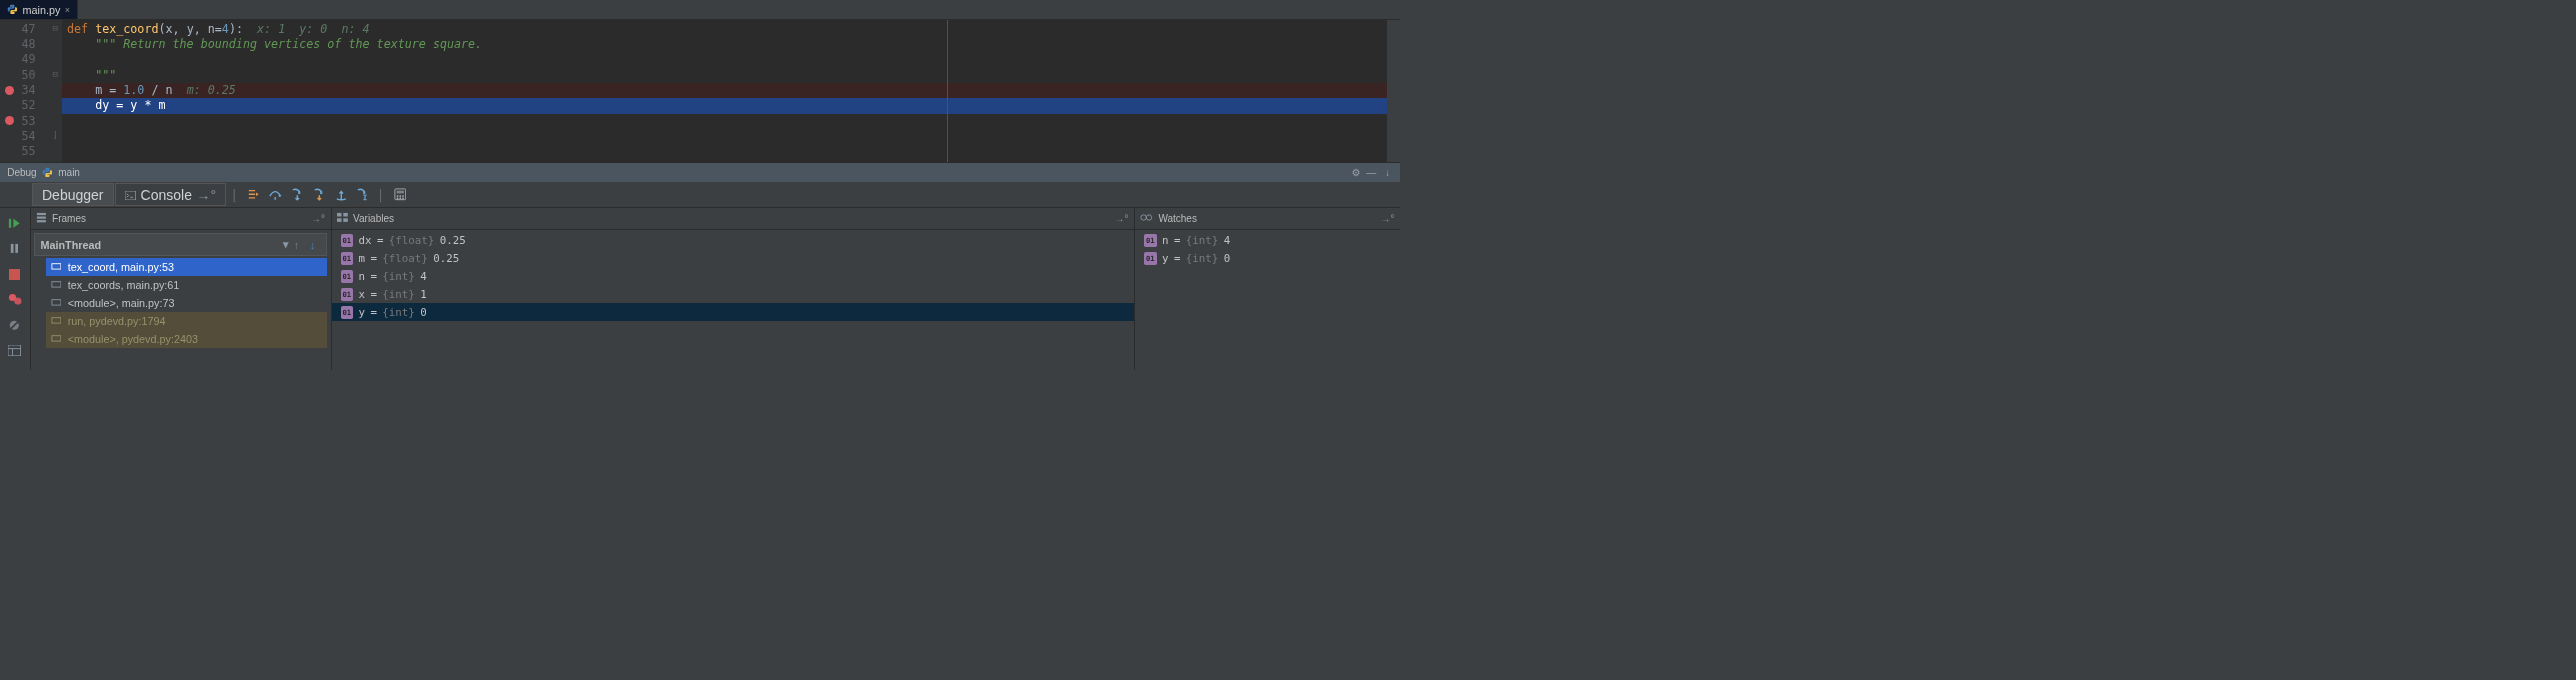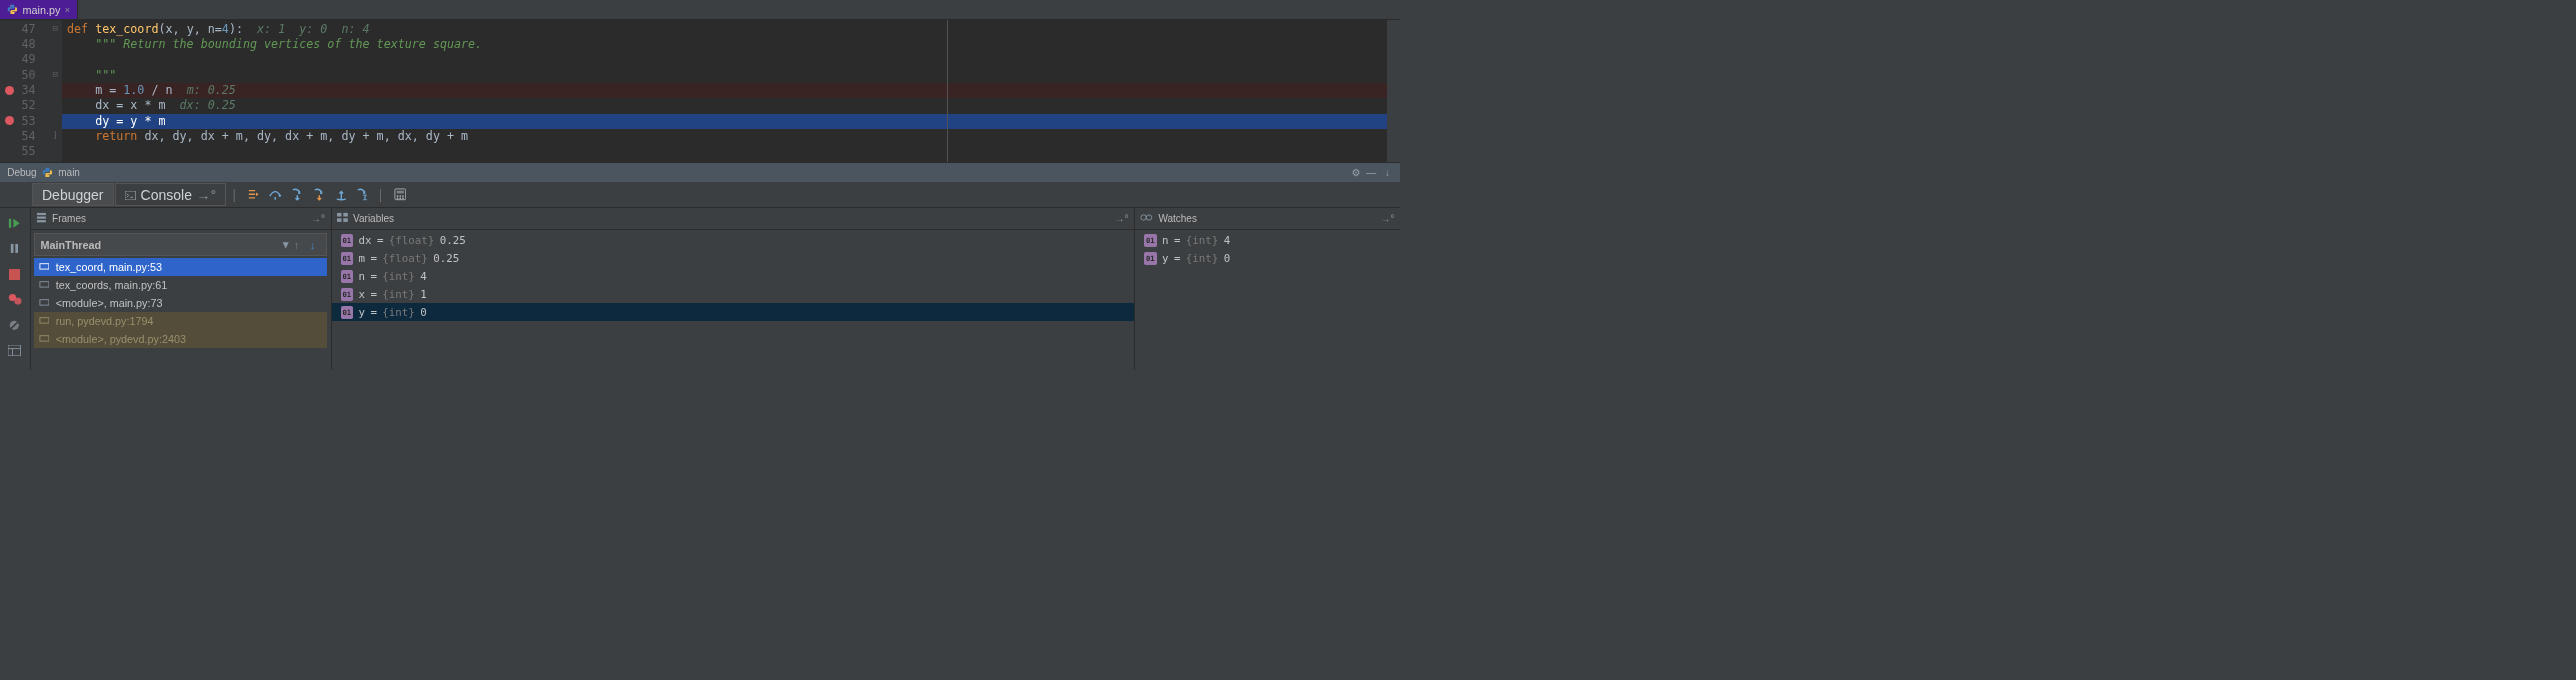--- a/index.html
+++ b/index.html
@@ -19,21 +19,21 @@
   align-items: stretch;
   height: 20px;
   background: #3c3f41;
   border-bottom: 0.9px solid #2b2b2b;
 }
 .file-tab {
   display: inline-flex;
   align-items: center;
   gap: 4.5px;
   padding: 0 7.2px;
-  background: #4c1d95;
+  background: #0f172a;
   color: #d0d0d0;
   border-right: 0.9px solid #2b2b2b;
 }
 .py-icon-small {
   width: 10.8px; height: 10.8px;
   display: inline-flex;
   align-items: center; justify-content: center;
 }
 .tab-close { color: #8e9292; font-size: 9px; }
 
@@ -173,21 +173,21 @@
   padding: 0 5.4px;
   font-weight: bold;
 }
 .thread-row .dd { margin-left:auto; color:#8895a3; }
 .thread-row .arrw { width:16px; text-align:center; }
 .arrw.down { color:#3d88d6; }
 .arrw.up { color:#7b8289; }
 .frame-list { padding: 0 3.6px; }
 .frame-item {
   height: 18px; display:flex; align-items:center; gap:5.4px;
-  padding: 0 3.6px; color:#c0c2c4;
+  padding: 0 3.6px; color:#c0c2c4;margin-left:12px;
 }
 .frame-item.selected { background:#2f65ca; color:#fff; }
 .frame-item.lib { background:#544d3a; color:#97916c; }
 .frame-icon { width:12.6px; height:12.6px; display:inline-flex; align-items:center; justify-content:center; }
 
 .vars-panel { flex:1; border-right:0.9px solid #2b2b2b; }
 .var-list { padding: 1.8px 0; }
 .var-row { height: 18px; display:flex; align-items:center; gap:5.4px; padding: 0 9px; color:#c0c2c4; font-family:"Consolas","Menlo",monospace; font-size:10.8px; }
 .var-row.selected { background:#0d293e; }
 .var-badge {
@@ -240,23 +240,21 @@
     <div class="fold-cell">⌋</div>
     <div class="fold-cell"></div>
   </div>
   <div class="code">
     <div class="right-margin"></div>
     <div class="code-line"><span class="kw">def </span><span class="fn">tex_coord</span><span class="id">(x, y, n=</span><span class="num">4</span><span class="id">):  </span><span class="inline-hint">x: 1  y: 0  n: 4</span></div>
     <div class="code-line"><span class="str">    """ Return the bounding vertices of the texture square.</span></div>
     <div class="code-line"><span> </span></div>
     <div class="code-line"><span class="str">    """</span></div>
     <div class="code-line hl-bp"><span class="id">    m = </span><span class="num">1.0</span><span class="id"> / n  </span><span class="inline-hint">m: 0.25</span></div>
-    <div class="code-line"><span class="id">    dx = x * m  </span><span class="inline-hint">dx: 0.25</span></div>
     <div class="code-line hl-exec"><span class="id">    dy = y * m</span></div>
-    <div class="code-line"><span class="kw">    return </span><span class="id">dx, dy, dx + m, dy, dx + m, dy + m, dx, dy + m</span></div>
     <div class="code-line"></div>
   </div>
   <div class="editor-right-rail"></div>
 </div>
 
 <div class="debug-header">
   <span>Debug</span>
   <span class="py-icon-small">
     <svg width="10.8" height="10.8" viewBox="0 0 16 16">
         <path fill="#3d7cbf" d="M7 1c-2 0-2 1-2 2v1h3v1H3c-1 0-2 .5-2 3s1 3 2 3h1V9c0-1 1-2 2-2h3c1 0 2-1 2-2V3c0-1 0-2-2-2H7z"></path>

